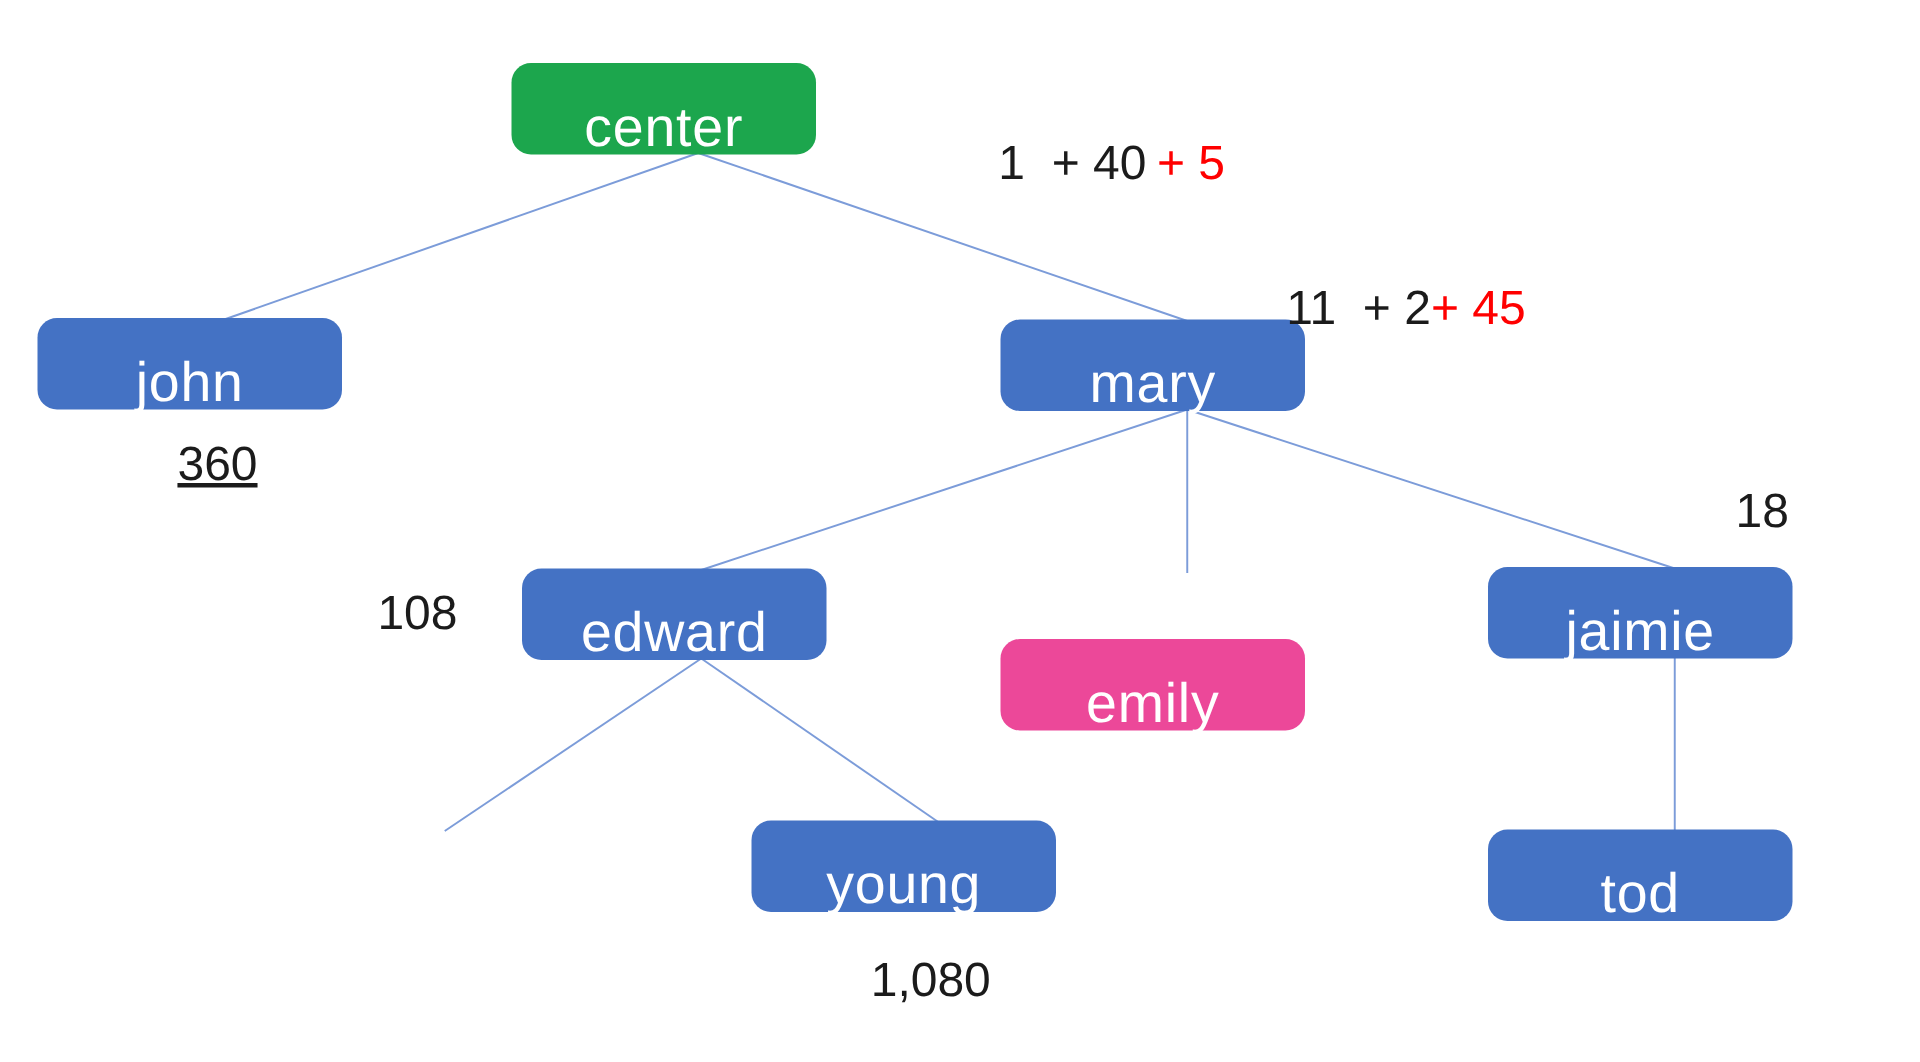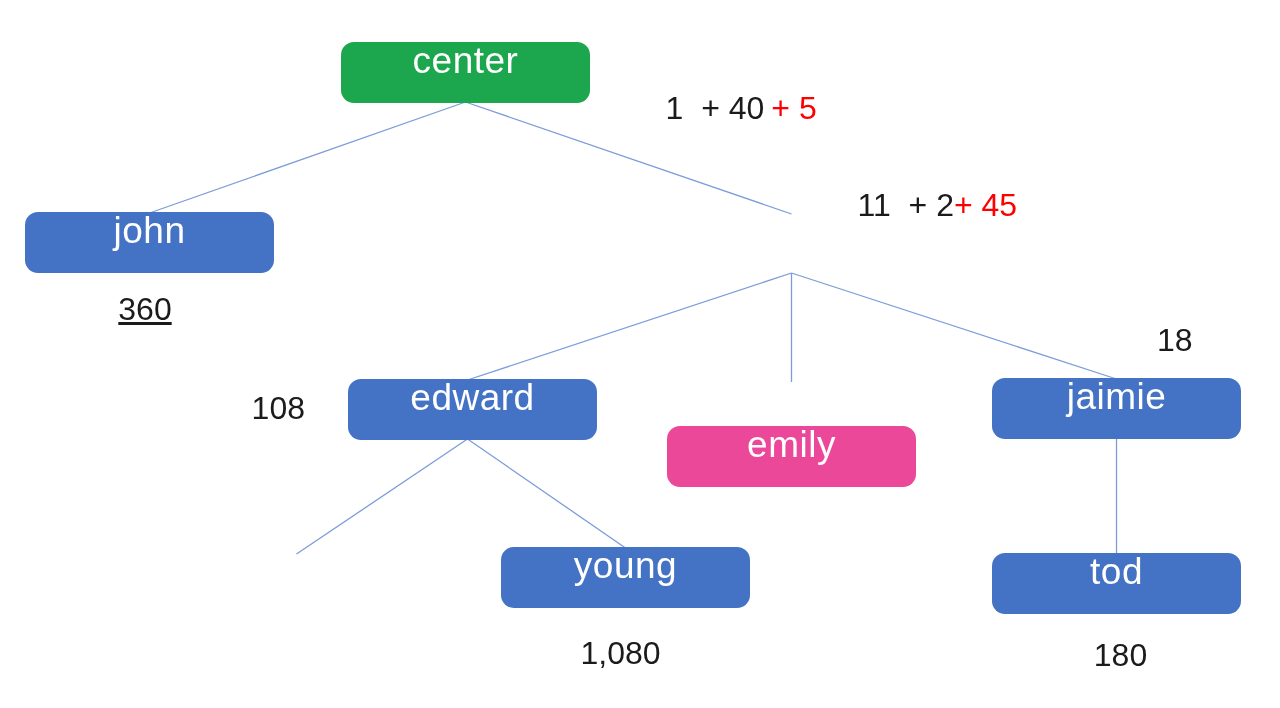--- a/index.html
+++ b/index.html
@@ -18,25 +18,25 @@
   #edges-svg {
     position: absolute;
     left: 0;
     top: 0;
     width: 1280px;
     height: 708px;
     pointer-events: none;
   }
   .node {
     position: absolute;
-    width: 249px;
+    width: 203px;
     height: 61px;
     border-radius: 13px;
     display: flex;
-    align-items: flex-start;
+    align-items: flex-end;
     justify-content: center;
     background: #4472C4; 
   }
   .node-label {
     color: #ffffff;
     font-size: 37px;
     font-weight: 400;
     line-height: 1;
     letter-spacing: 0.5px;
   }
@@ -87,20 +87,23 @@
       <line x1="467.5" y1="439" x2="625.5" y2="548" stroke="#7C9CD9" stroke-width="1.3"></line>
       <line x1="1116.5" y1="438" x2="1116.5" y2="554" stroke="#7C9CD9" stroke-width="1.3"></line>
     </svg>
 
   <div class="node" id="node-center" style="background: rgb(28, 166, 77);">
     <span class="node-label">center</span>
   </div>
   <div class="node" id="node-john" style="background: rgb(68, 114, 196);">
     <span class="node-label">john</span>
   </div>
+  <div class="node" id="node-mary" style="background: rgb(68, 114, 196);">
+    <span class="node-label">mary</span>
+  </div>
   <div class="node" id="node-edward" style="background: rgb(68, 114, 196);">
     <span class="node-label">edward</span>
   </div>
   <div class="node" id="node-emily" style="background: #ec4899; margin-top: 45px;">
     <span class="node-label">emily</span>
   </div>
   <div class="node" id="node-jaimie" style="background: rgb(68, 114, 196);">
     <span class="node-label">jaimie</span>
   </div>
   <div class="node" id="node-young" style="background: rgb(68, 114, 196);">
@@ -115,15 +118,14 @@
   </div>
 
   <div class="ann" id="calc-mary">
     <span class="c-dark">11  + 2</span><span class="c-red gap-md">+ 45</span>
   </div>
 
   <div class="ann c-dark center-text" id="val-john">360</div>
   <div class="ann c-dark" id="val-edward">108</div>
   <div class="ann c-dark" id="val-jaimie">18</div>
   <div class="ann c-dark center-text" id="val-young">1,080</div>
-  <div class="ann c-dark center-text" id="val-tod">180</div>
 
 </div>
 
 </body></html>

